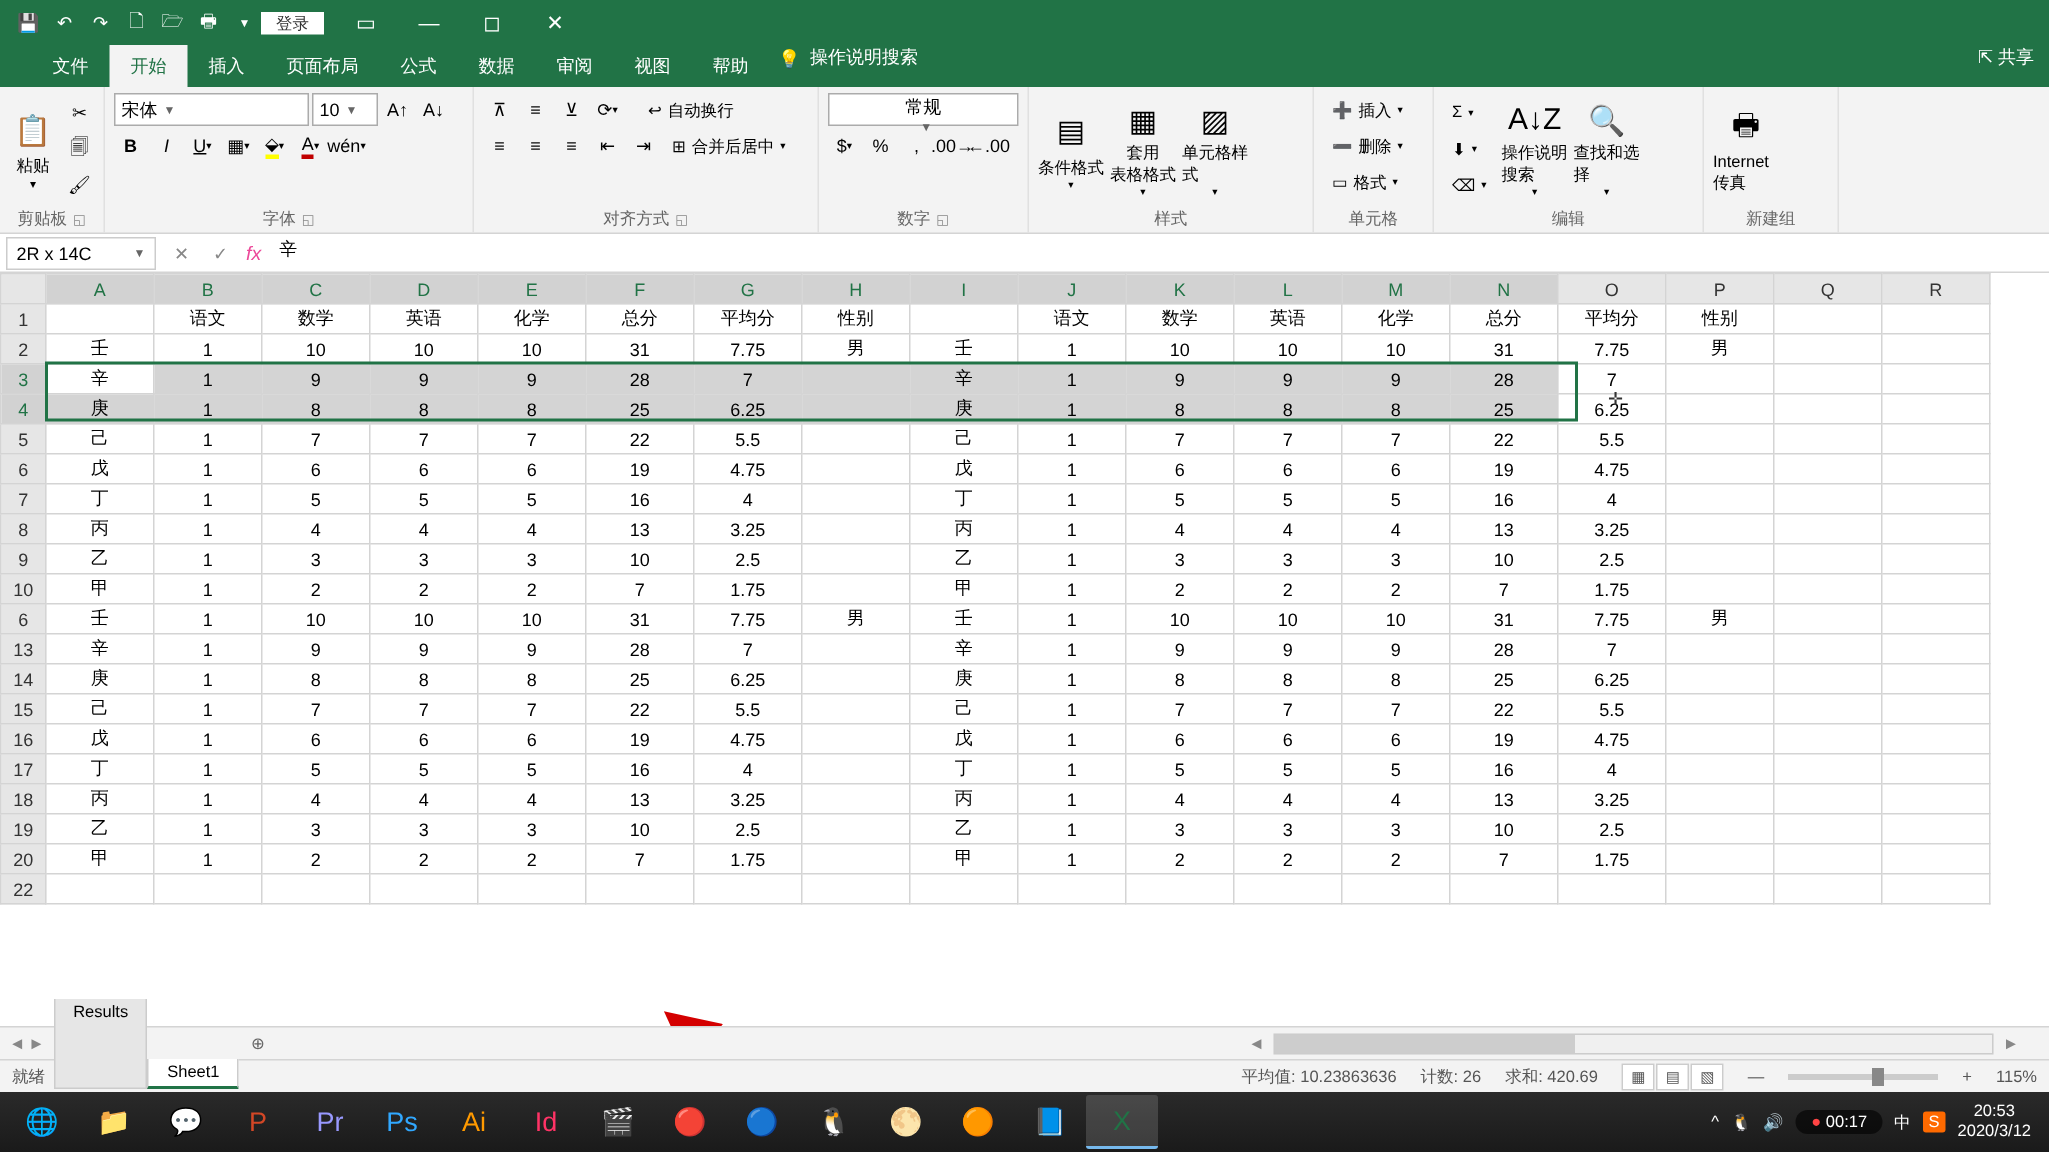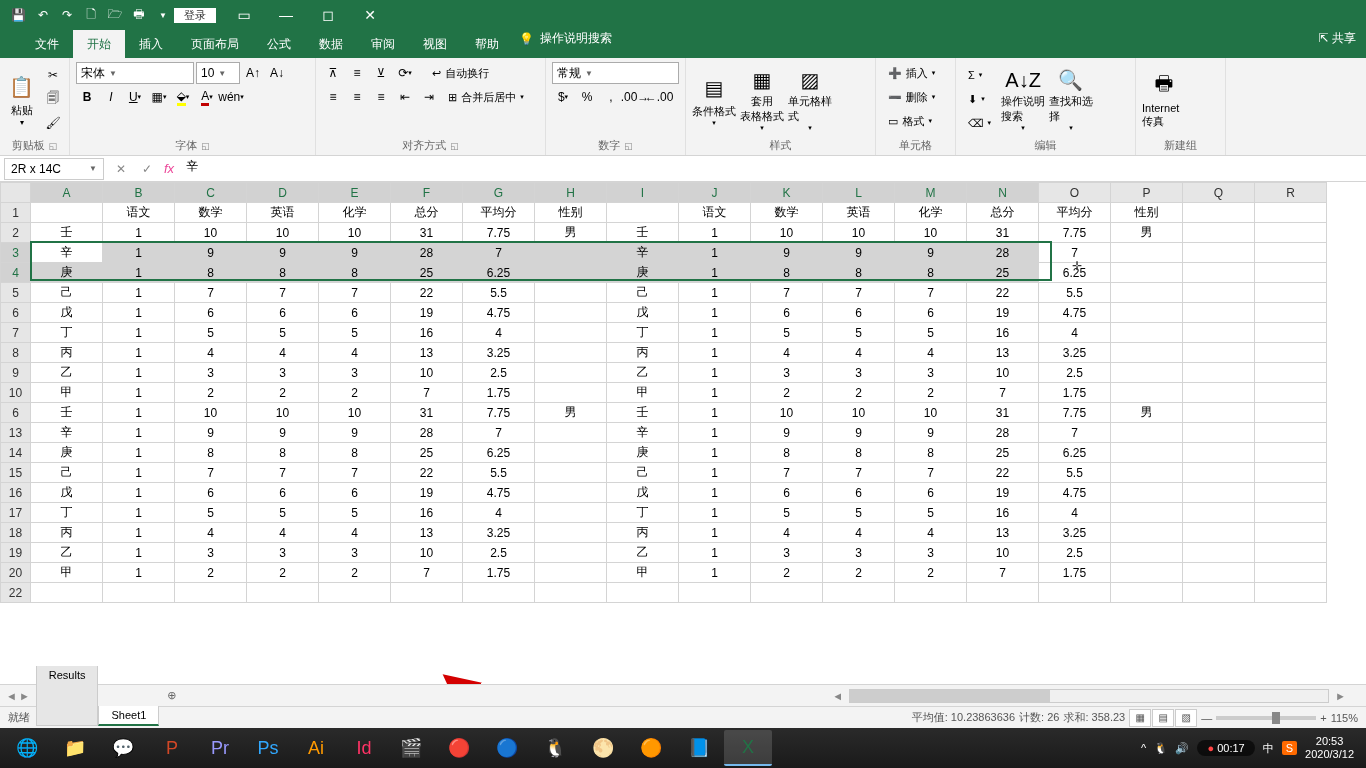--- a/index.html
+++ b/index.html
@@ -69,21 +69,21 @@
 .sheet-tab.active { background: #fff; border-bottom: 2px solid #217346; margin-top: 40px; }
 .sheet-tab.inactive { background: #e6e6e6; }
 .sheet-add { padding: 0 8px; cursor: pointer; color: #666; }
 .hscroll-area { flex: 1; display: flex; justify-content: flex-end; align-items: center; padding-right: 20px; }
 .hscroll { width: 480px; height: 14px; background: #f0f0f0; border: 1px solid #ccc; position: relative; }
 .hscroll-thumb { position: absolute; left: 0; width: 200px; height: 100%; background: #cdcdcd; }
 
 
 .status-bar { height: 22px; background: #f3f3f3; border-top: 1px solid #d4d4d4; display: flex; align-items: center; font-size: 11px; color: #555; padding: 0 8px; }
 .status-left { }
-.status-right { margin-left: auto; display: flex; align-items: center; gap: 4px; }
+.status-right { margin-left: auto; display: flex; align-items: center; gap: 16px; }
 .view-btns { display: flex; gap: 1px; }
 .view-btn { width: 22px; height: 18px; border: 1px solid #ccc; background: #fff; cursor: pointer; display: flex; align-items: center; justify-content: center; font-size: 10px; }
 .zoom-slider { width: 100px; height: 4px; background: #ccc; position: relative; }
 .zoom-thumb { position: absolute; left: 56%; top: -4px; width: 8px; height: 12px; background: #888; }
 
 
 .taskbar { position: absolute; bottom: 0; left: 0; right: 0; height: 40px; background: linear-gradient(#2a2a2a, #1a1a1a); display: flex; align-items: center; padding: 0 4px; }
 .task-icon { width: 48px; height: 36px; display: flex; align-items: center; justify-content: center; cursor: pointer; color: #fff; font-size: 18px; border-radius: 2px; }
 .task-icon.active { background: rgba(255,255,255,0.15); border-bottom: 2px solid #76b9ed; }
 .tray { margin-left: auto; display: flex; align-items: center; color: #fff; font-size: 11px; gap: 8px; padding-right: 8px; }
@@ -149,21 +149,21 @@
     </div>
     <div class="ribbon-group-label">
         <span>剪贴板</span>
         <span class="launcher">◱</span>
       </div>
   </div>
 
   <div class="ribbon-group" style="width:246px;">
     <div class="stack" style="width:100%;">
       <div class="row">
-        <div class="combo" style="width:118px;align-items:center;">
+        <div class="combo" style="width:130px;align-items:center;">
             <span>宋体</span>
             <span class="arrow">▼</span>
           </div>
         <div class="combo" style="width:44px;">
             <span>10</span>
             <span class="arrow">▼</span>
           </div>
         <div class="small-btn">A↑</div>
         <div class="small-btn">A↓</div>
       </div>
@@ -224,21 +224,21 @@
     </div>
     <div class="ribbon-group-label">
         <span>对齐方式</span>
         <span class="launcher">◱</span>
       </div>
   </div>
 
   <div class="ribbon-group" style="width:140px;">
     <div class="stack" style="width:100%;">
       <div class="row">
-          <div class="combo" style="width:128px;">
+          <div class="combo" style="width:128px;flex-direction:column;">
             <span>常规</span>
             <span class="arrow">▼</span>
           </div>
         </div>
       <div class="row">
         <div class="small-btn">$<span style="font-size:7px;">▾</span></div>
         <div class="small-btn">%</div>
         <div class="small-btn">,</div>
         <div class="small-btn">.00→</div>
         <div class="small-btn">←.00</div>
@@ -830,21 +830,21 @@
       </div>
     <span style="color:#888;margin-left:6px;">►</span>
   </div>
 </div>
 
 <div class="status-bar">
   <div class="status-left">就绪</div>
   <div class="status-right">
     <span><span>平均值:</span> <span>10.23863636</span></span>
     <span><span>计数:</span> <span>26</span></span>
-    <span><span>求和:</span> <span>358.23</span></span>
+    <span><span>求和:</span> <span>420.69</span></span>
     <div class="view-btns">
       <div class="view-btn">▦</div>
       <div class="view-btn">▤</div>
       <div class="view-btn">▧</div>
     </div>
     <span>—</span>
     <div class="zoom-slider">
         <div class="zoom-thumb"></div>
       </div>
     <span>+</span>

